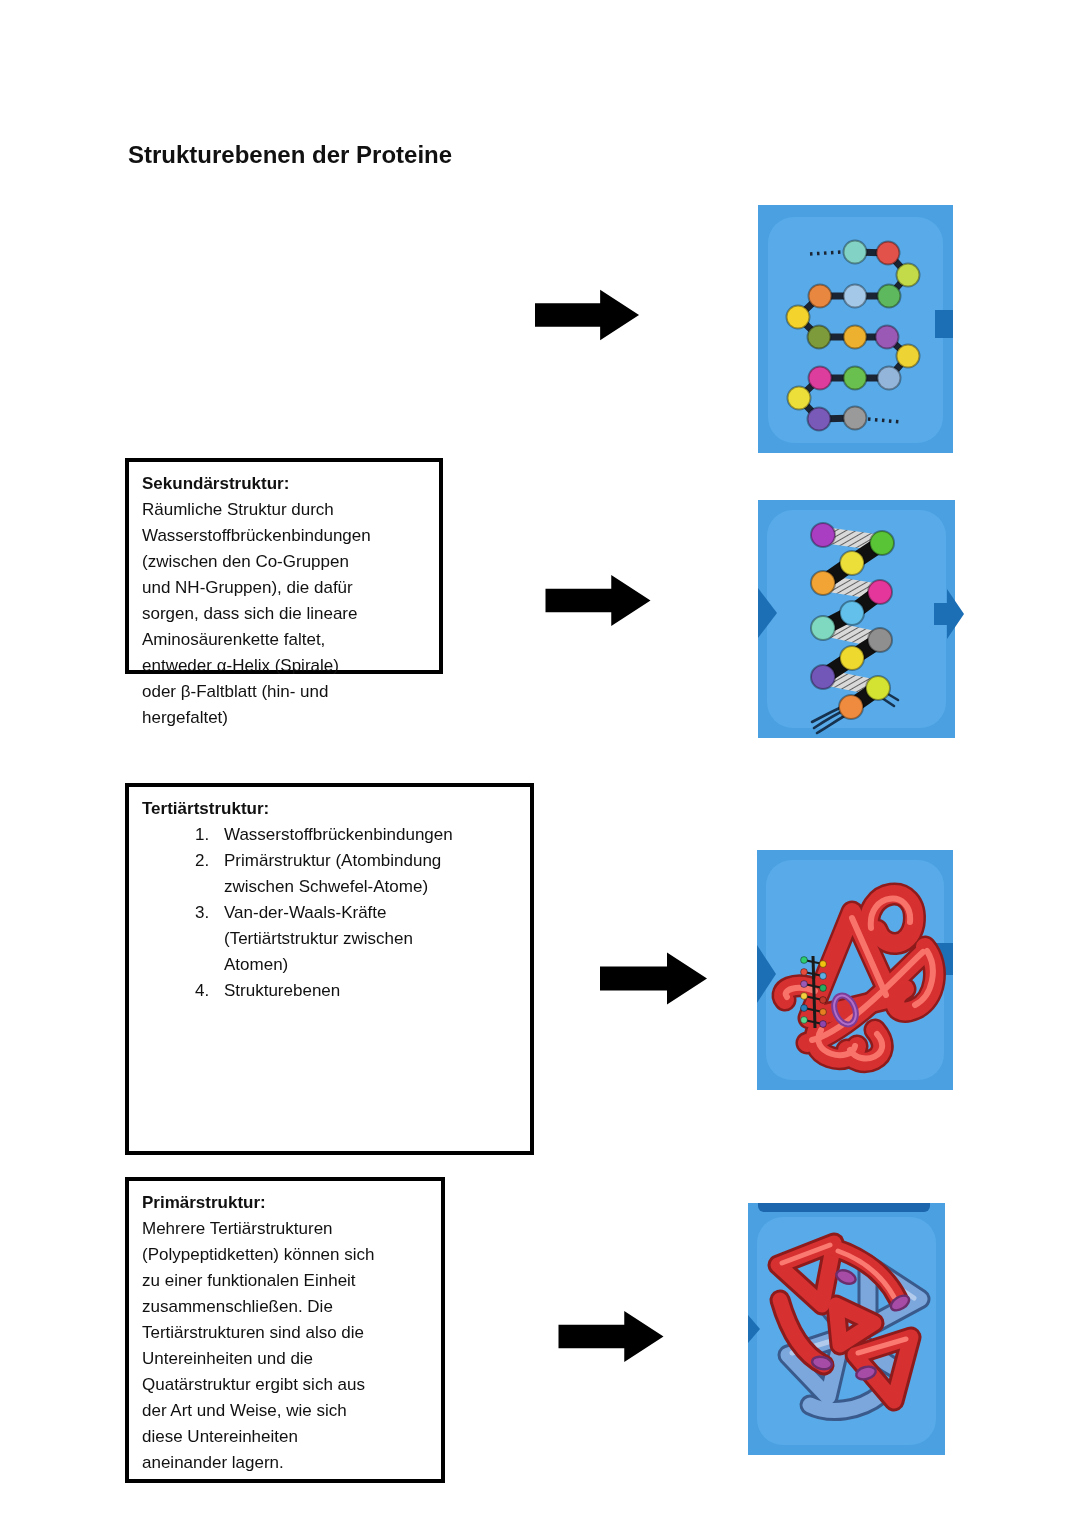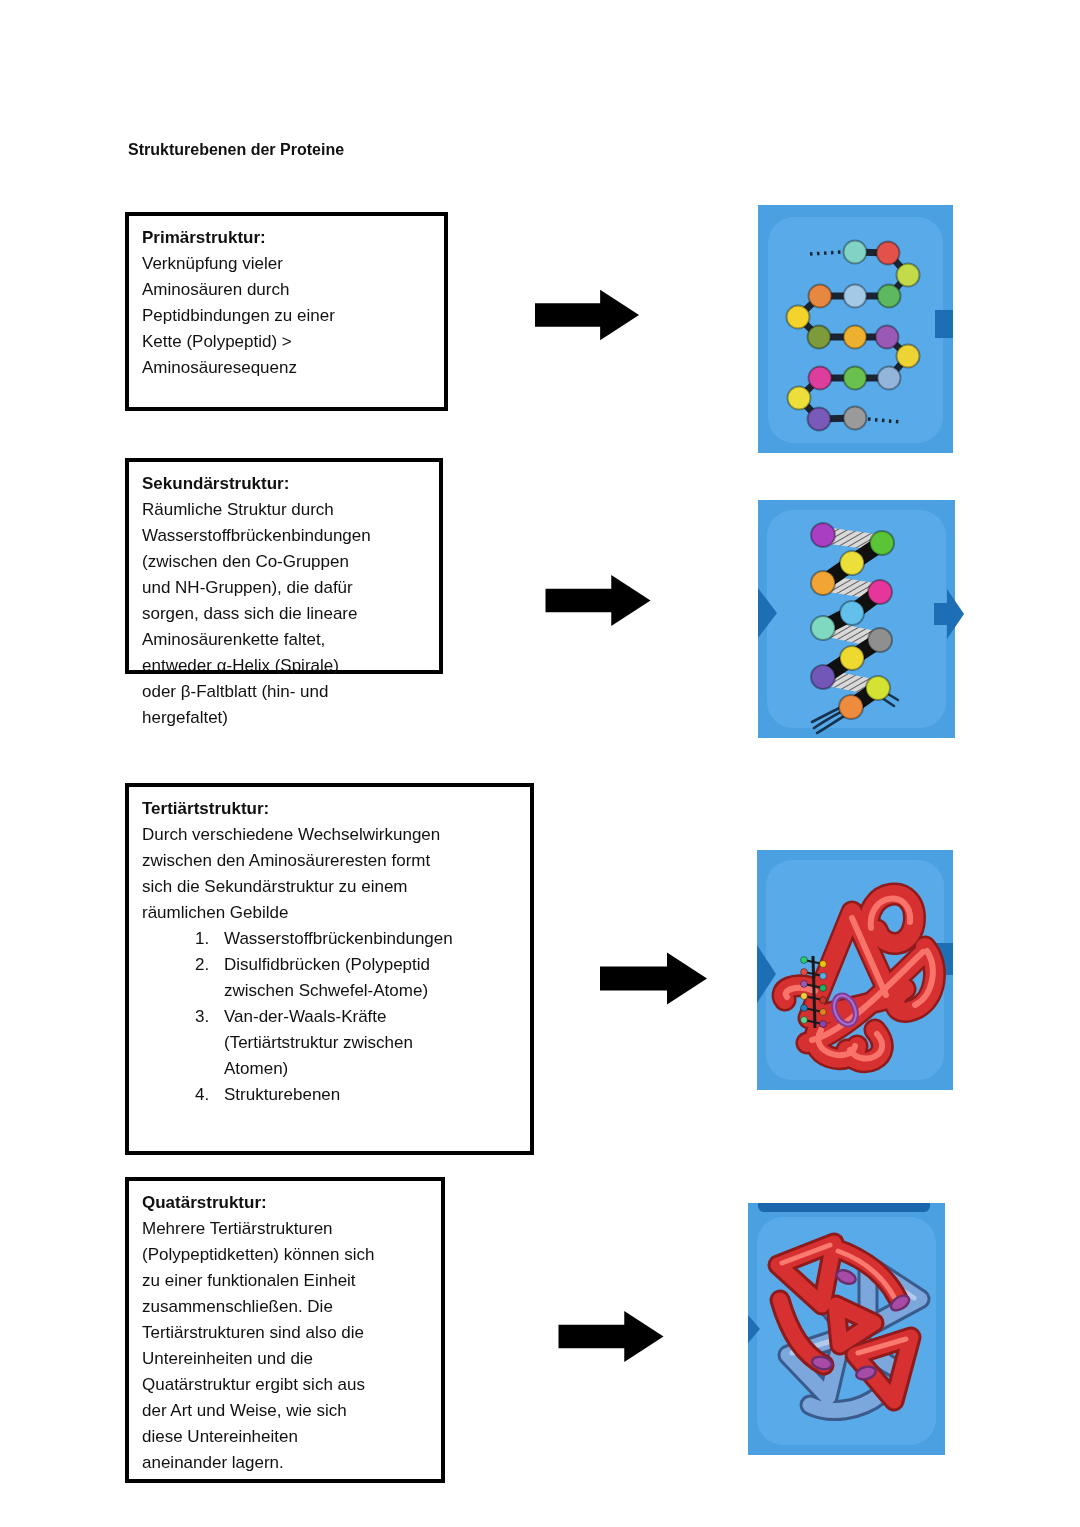--- a/index.html
+++ b/index.html
@@ -1,21 +1,21 @@
 <!DOCTYPE html>
 <html><head>
 <meta charset="utf-8">
 <style>
   html,body{margin:0;padding:0;background:#ffffff;}
   .page{
     position:relative;width:1080px;height:1527px;background:#ffffff;
     font-family:"Liberation Sans",sans-serif;color:#111;overflow:hidden;
   }
   .page-title{
-    position:absolute;left:128px;top:141px;font-size:16px;font-weight:bold;margin:0;color:#111;
+    position:absolute;left:128px;top:141px;font-size:24px;font-weight:bold;margin:0;color:#111;
   }
   .textbox{
     position:absolute;box-sizing:border-box;border:4px solid #000;background:#fff;
     padding:9px 12px 8px 13px;font-size:17px;line-height:26px;
   }
   .box-heading{font-weight:bold;}
   .box-body{white-space:pre-line;}
   .box-subheading{color:#e8352b;}
   .box1{left:125px;top:212px;width:323px;height:199px;}
   .box2{left:125px;top:458px;width:318px;height:216px;}
@@ -36,61 +36,49 @@
   }
   .topbar{position:absolute;background:#1b66ad;border-radius:0 0 6px 6px;}
 </style>
 </head>
 <body>
 
 <div class="page">
 
   <h1 class="page-title">Strukturebenen der Proteine</h1>
 
-  <div class="textbox box1">
-    <span class="box-heading">Primärstruktur:</span>
-    <div class="box-body">Verknüpfung vieler
-Aminosäuren durch
-Peptidbindungen zu einer
-Kette (Polypeptid) &gt;
-Aminosäuresequenz</div>
-  </div>
 
   <div class="textbox box2">
     <span class="box-heading">Sekundärstruktur:</span>
     <div class="box-body">Räumliche Struktur durch
 Wasserstoffbrückenbindungen
 (zwischen den Co-Gruppen
 und NH-Gruppen), die dafür
 sorgen, dass sich die lineare
 Aminosäurenkette faltet,
 entweder α-Helix (Spirale)
 oder β-Faltblatt (hin- und
 hergefaltet)</div>
   </div>
 
   <div class="textbox box3">
     <span class="box-heading">Tertiärtstruktur:</span>
-    <div class="box-body">Durch verschiedene Wechselwirkungen
-zwischen den Aminosäureresten formt
-sich die Sekundärstruktur zu einem
-räumlichen Gebilde</div>
     <ol class="ww-list">
       <li>Wasserstoffbrückenbindungen</li>
-      <li>Disulfidbrücken (Polypeptid
+      <li>Primärstruktur (Atombindung
 zwischen Schwefel-Atome)</li>
       <li>Van-der-Waals-Kräfte
 (Tertiärtstruktur zwischen
 Atomen)</li>
       <li>Strukturebenen</li>
     </ol>
   </div>
 
   <div class="textbox box4">
-    <span class="box-heading">Quatärstruktur:</span>
+    <span class="box-heading">Primärstruktur:</span>
     <div class="box-body">Mehrere Tertiärstrukturen
 (Polypeptidketten) können sich
 zu einer funktionalen Einheit
 zusammenschließen. Die
 Tertiärstrukturen sind also die
 Untereinheiten und die
 Quatärstruktur ergibt sich aus
 der Art und Weise, wie sich
 diese Untereinheiten
 aneinander lagern.</div>

